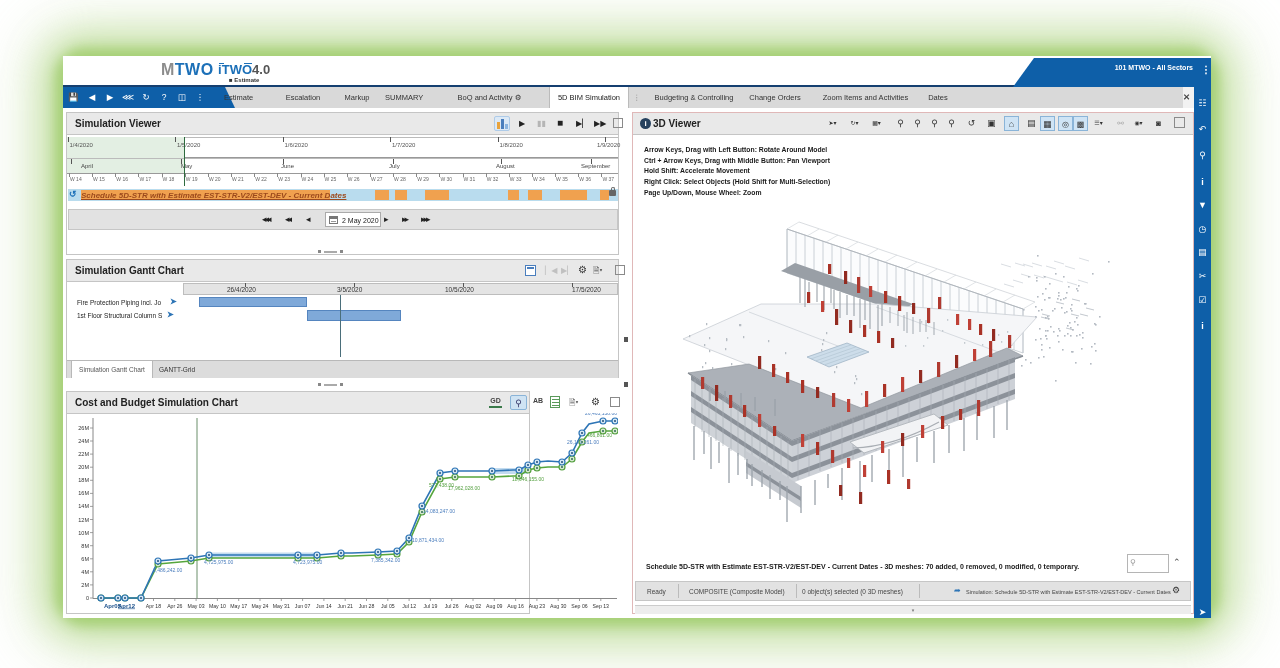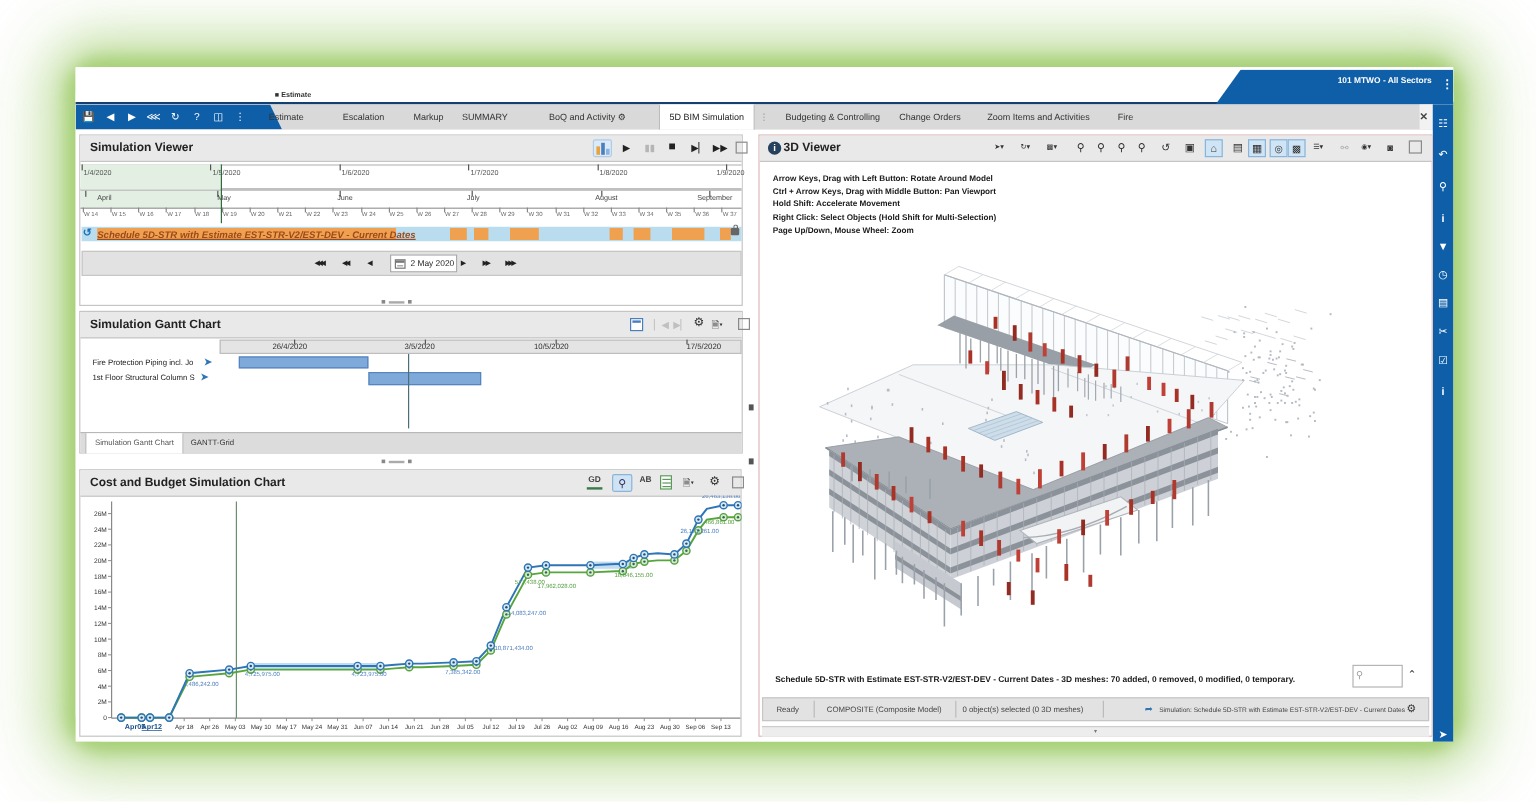--- a/index.html
+++ b/index.html
@@ -24,20 +24,24 @@
 .ptitle { position:absolute; left:8px; top:5px; font-size:10px; font-weight:bold; color:#222; }
 .sb-ic { position:absolute; left:3px; width:11px; height:11px; color:#fff; font-size:9px; line-height:11px; text-align:center; }
 .hic { position:absolute; top:6px; font-size:8px; line-height:10px; }
 .glbl { position:absolute; font-size:6.5px; color:#333; }
 </style>
 </head>
 <body>
 <div class="abs" id="glow"></div>
 <div class="abs" id="win">
   <div class="abs" id="band">
+    <div class="abs" id="logo" style="left:98px;top:5px;width:260px;height:24px;">
+      <span style="font-size:16px;letter-spacing:0.5px;color:#8c8c8c;font-weight:bold;">M<span style="color:#1c70b8;">TWO</span></span>
+      <span style="font-size:13px;font-weight:bold;color:#1c70b8;position:relative;top:-1px;">iTWO<span style="color:#555;">4.0</span><span class="abs" style="left:1px;top:0.5px;width:5px;height:1.8px;background:#1c70b8;"></span><span class="abs" style="left:26px;top:0.5px;width:8px;height:1.8px;background:#1c70b8;"></span></span>
+    </div>
     <div class="abs" style="left:166px;top:21px;font-size:6px;color:#333;font-weight:bold;">■ Estimate</div>
     <div class="abs" id="bandblue"></div>
     <div class="abs" style="left:1000px;top:8px;width:130px;text-align:right;font-size:7px;font-weight:bold;color:#fff;z-index:3;">101 MTWO - All Sectors</div>
     <div class="abs" style="left:1138px;top:8px;font-size:10px;color:#fff;font-weight:bold;z-index:3;">⋮</div>
   </div>
   <div class="abs" id="toolbar">
     <div class="abs" id="tbblue">
       <div class="tb-ic" style="left:4px;">💾</div>
       <div class="tb-ic" style="left:22px;">◀</div>
       <div class="tb-ic" style="left:40px;">▶</div>
@@ -50,21 +54,21 @@
     <div class="tab" style="left:161px;width:62px;">Estimate</div>
     <div class="tab" style="left:209px;width:62px;text-align:center;">Escalation</div>
     <div class="tab" style="left:269px;width:50px;text-align:center;">Markup</div>
     <div class="tab" style="left:322px;width:62px;text-align:left;">SUMMARY</div>
     <div class="tab" style="left:389px;width:75px;text-align:center;">BoQ and Activity ⚙</div>
     <div class="tab act" style="left:486px;width:80px;">5D BIM Simulation</div>
     <div class="tab" style="left:570px;width:10px;color:#888;">⋮</div>
     <div class="tab" style="left:585px;width:92px;text-align:center;">Budgeting &amp; Controlling</div>
     <div class="tab" style="left:682px;width:60px;text-align:center;">Change Orders</div>
     <div class="tab" style="left:755px;width:95px;text-align:center;">Zoom Items and Activities</div>
-    <div class="tab" style="left:860px;width:30px;text-align:center;">Fire</div>
+    <div class="tab" style="left:860px;width:30px;text-align:center;">Dates</div>
     <div class="abs" style="left:1120px;top:0;width:11px;height:21px;background:#f2f2f2;"></div>
     <div class="abs" style="left:1120px;top:5px;font-size:8.5px;color:#444;font-weight:bold;">✕</div>
   </div>
   <div class="abs" id="sidebar">
     <div class="sb-ic" style="top:11px;">☷</div>
     <div class="sb-ic" style="top:37px;">↶</div>
     <div class="sb-ic" style="top:63px;">⚲</div>
     <div class="sb-ic" style="top:90px;font-weight:bold;">i</div>
     <div class="sb-ic" style="top:113px;">▼</div>
     <div class="sb-ic" style="top:137px;">◷</div>
@@ -253,21 +257,21 @@
     </div>
   </div>
   <div class="abs" style="left:255px;top:327px;width:26px;height:3px;">
       <span class="abs" style="left:0;top:0;width:3px;height:3px;background:#888;"></span>
       <span class="abs" style="left:6px;top:1px;width:13px;height:1.5px;background:#aaa;"></span>
       <span class="abs" style="left:22px;top:0;width:3px;height:3px;background:#888;"></span>
     </div>
   <div class="abs" style="left:561px;top:281px;width:4px;height:5px;background:#555;"></div>
   <div class="abs" style="left:561px;top:326px;width:4px;height:5px;background:#555;"></div>
 
-  <div class="panel" id="p-cost" style="left:3px;top:335px;width:552px;height:223px;">
+  <div class="panel" id="p-cost" style="left:3px;top:335px;width:464px;height:223px;">
     <div class="phead">
         <div class="ptitle">Cost and Budget Simulation Chart</div>
       <div class="abs" style="left:422px;top:5px;width:13px;height:11px;border-bottom:2px solid #3a7a4a;color:#444;font-size:7px;font-weight:bold;text-align:center;">GD</div>
       <div class="abs" style="left:443px;top:3px;width:17px;height:15px;background:#cfe3f3;border:1px solid #8ab4d8;border-radius:2px;color:#336;font-size:9px;text-align:center;line-height:14px;">⚲</div>
       <div class="abs" style="left:464px;top:5px;width:14px;height:11px;color:#444;font-size:7px;font-weight:bold;text-align:center;">AB</div>
       <div class="abs" style="left:483px;top:4px;width:10px;height:12px;background:#fff;border:1px solid #5a9a5a;">
           <div class="abs" style="left:1px;top:2px;width:7px;height:1px;background:#5a9a5a;"></div>
           <div class="abs" style="left:1px;top:5px;width:7px;height:1px;background:#5a9a5a;"></div>
           <div class="abs" style="left:1px;top:8px;width:7px;height:1px;background:#5a9a5a;"></div>
         </div>

